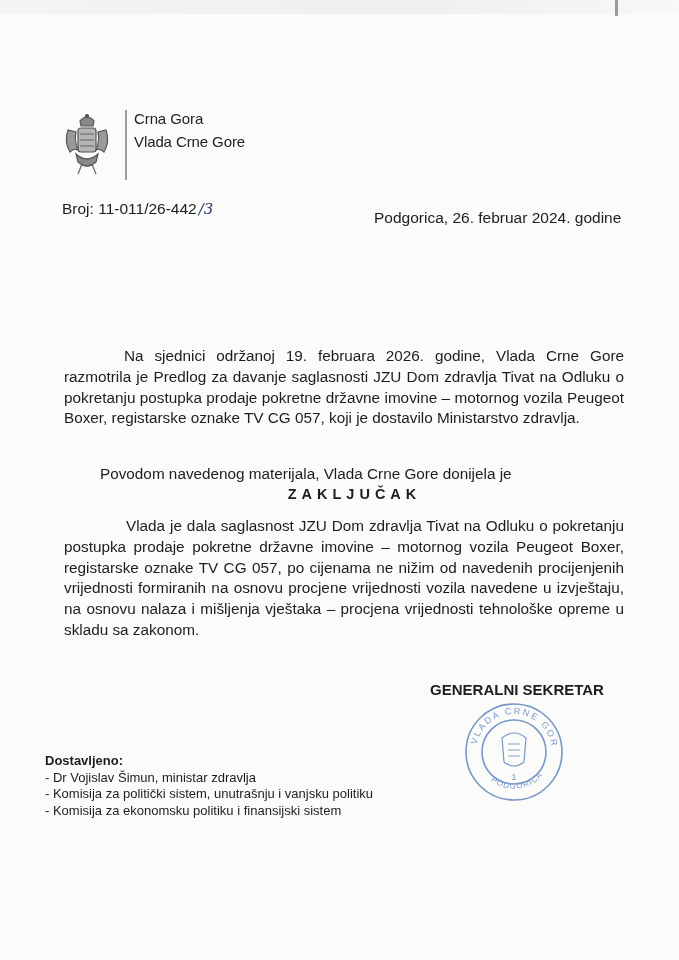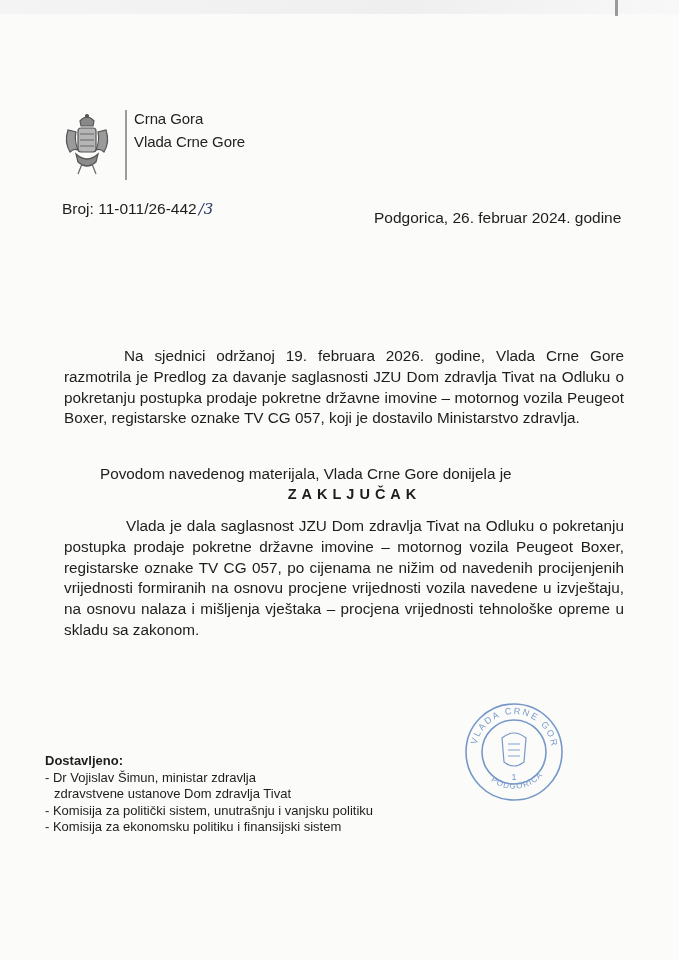--- a/index.html
+++ b/index.html
@@ -92,21 +92,21 @@
   <defs>
       <path id="arcTop" d="M14 52 A38 38 0 0 1 90 52"></path>
       <path id="arcBot" d="M22 74 A38 38 0 0 0 82 74"></path>
     </defs>
   <text font-family="Liberation Sans, sans-serif" font-size="9" fill="#4a78b8" letter-spacing="2"><textPath href="#arcTop" startOffset="6%">VLADA CRNE GORE</textPath></text>
   <text font-family="Liberation Sans, sans-serif" font-size="8" fill="#4a78b8" letter-spacing="1"><textPath href="#arcBot" startOffset="14%">PODGORICA</textPath></text>
   <text x="52" y="80" font-family="Liberation Sans, sans-serif" font-size="9" fill="#4a78b8" text-anchor="middle">1</text>
 </svg>
 
 <div class="signature">
+  <div>GENERALNI SEKRETAR</div>
 </div>
 
 <div class="dostavljeno">
   <div class="label">Dostavljeno:</div>
   <div class="item">- Dr Vojislav Šimun, ministar zdravlja</div>
-  <div class="item cont">zdravstvene ustanove Dom zdravlja Tivat</div>
   <div class="item">- Komisija za politički sistem, unutrašnju i vanjsku politiku</div>
   <div class="item">- Komisija za ekonomsku politiku i finansijski sistem</div>
 </div>
 
 </body></html>

